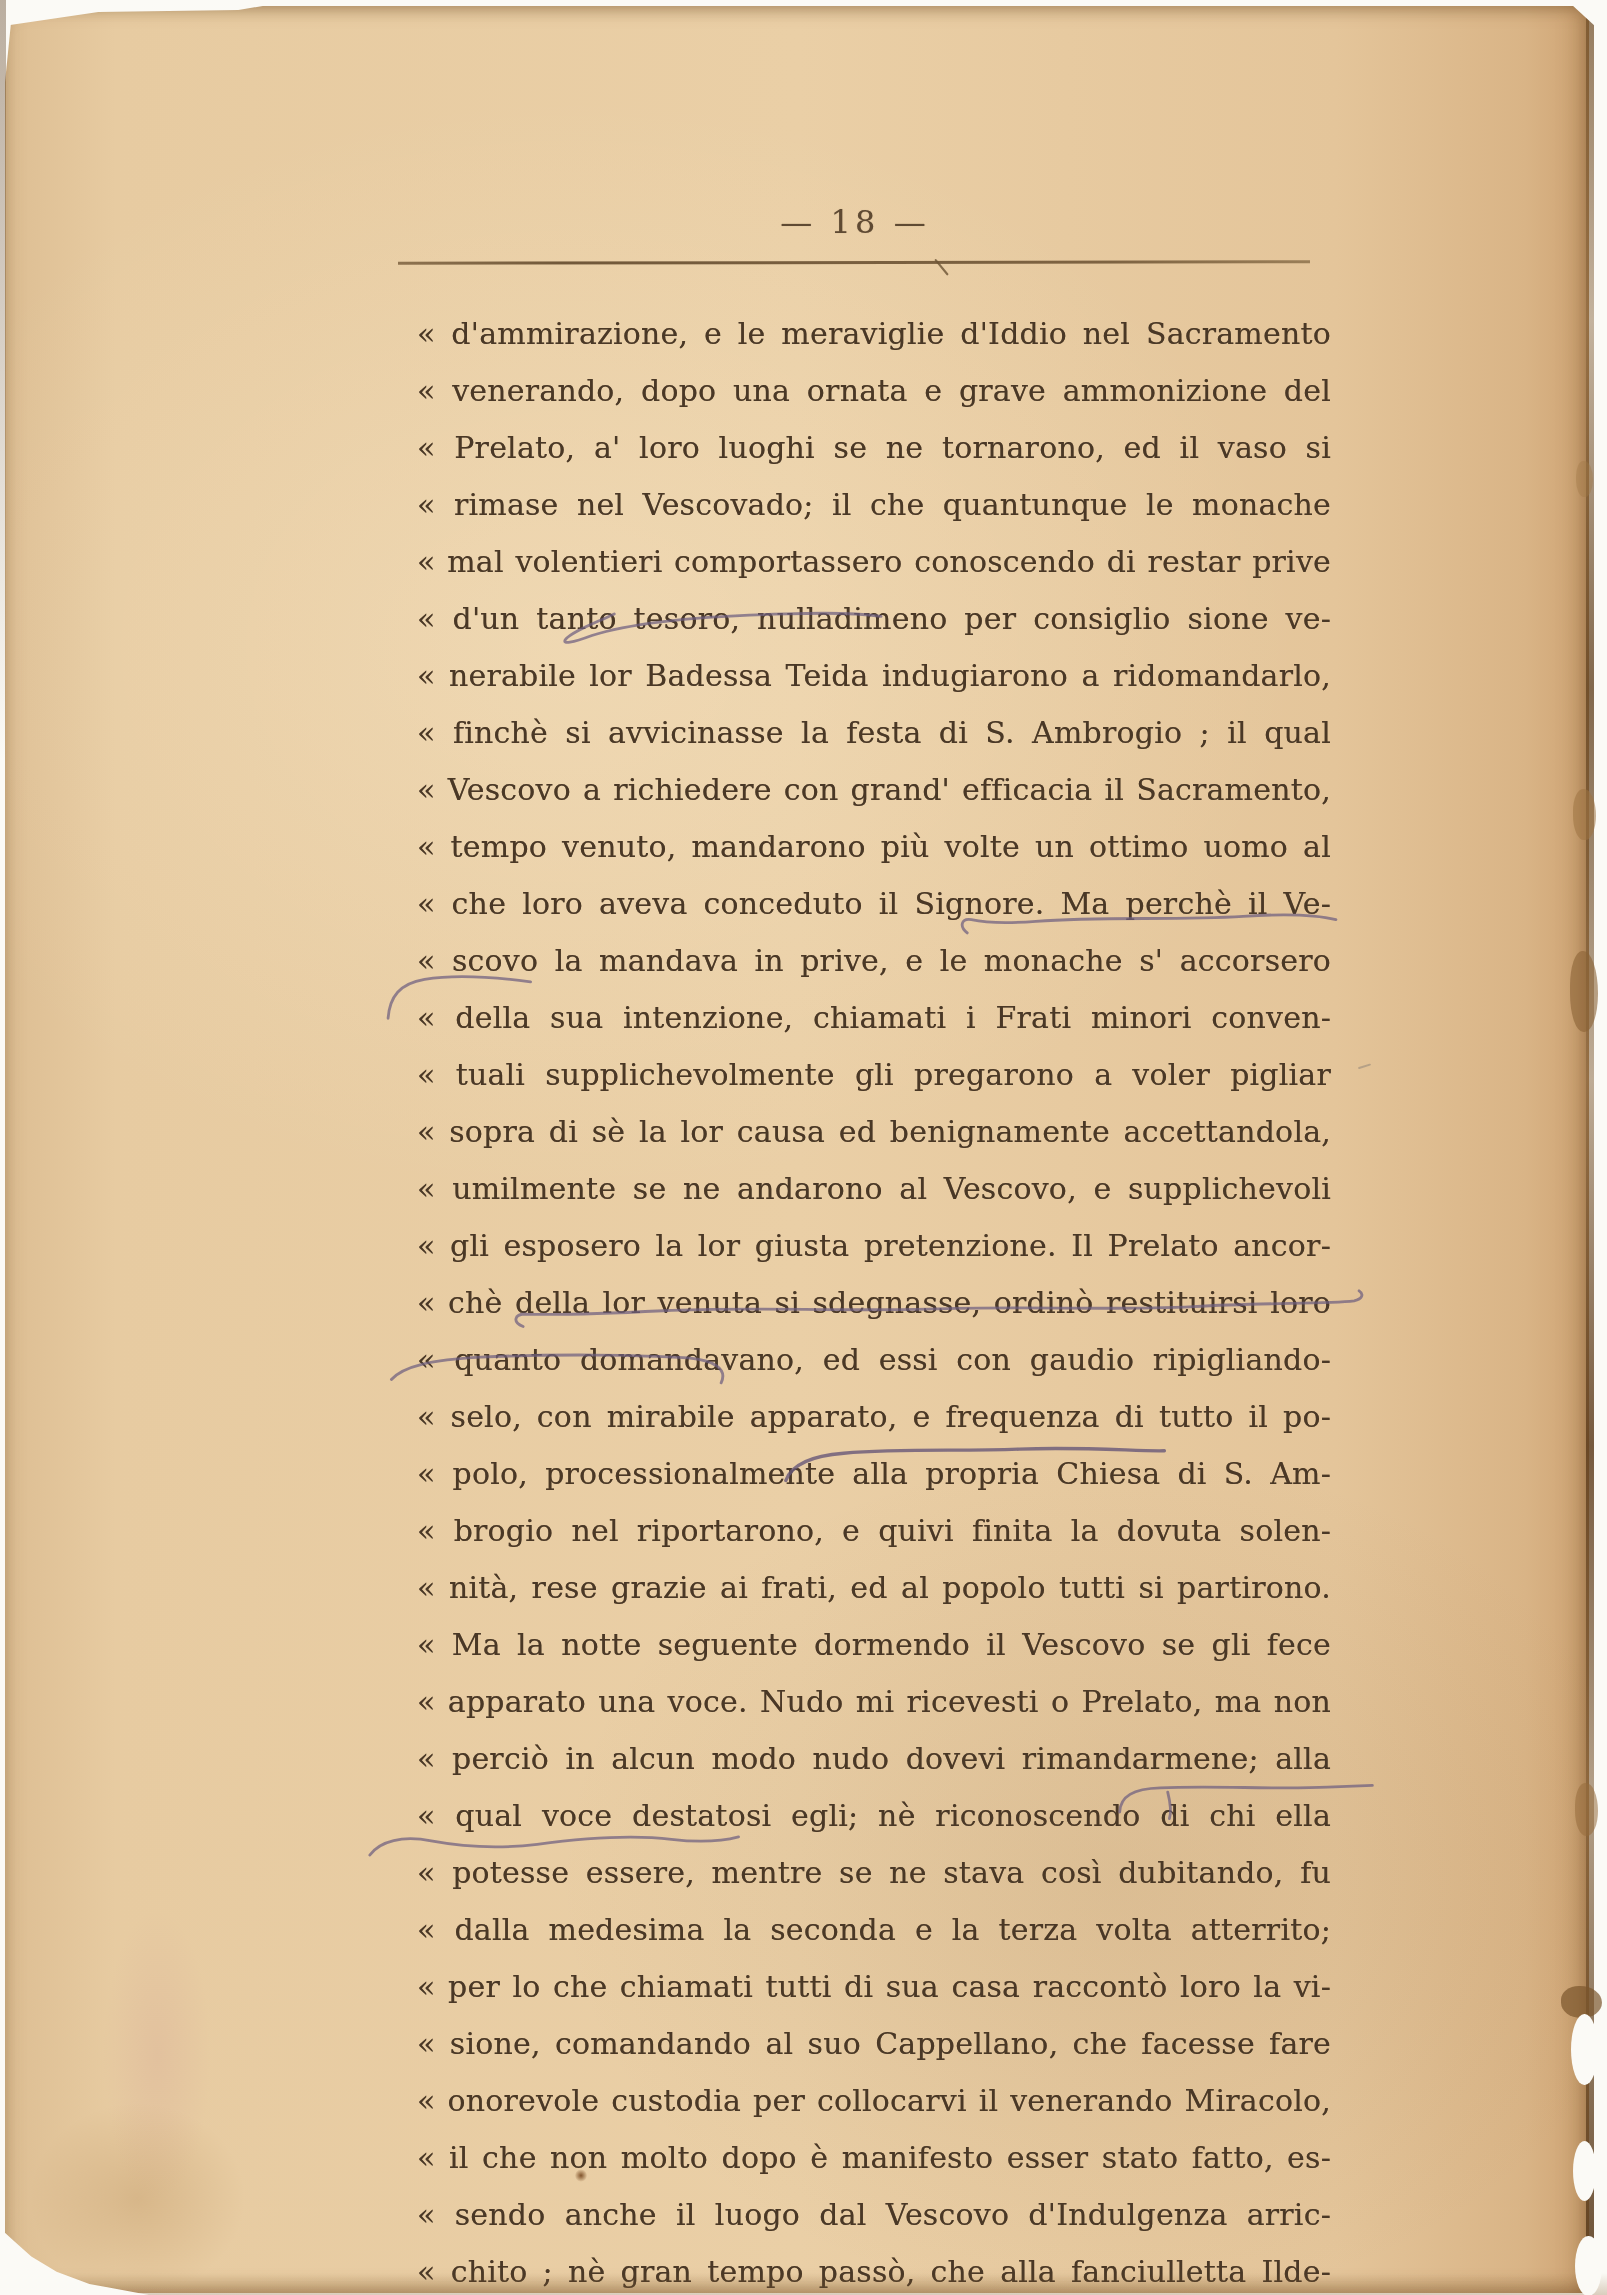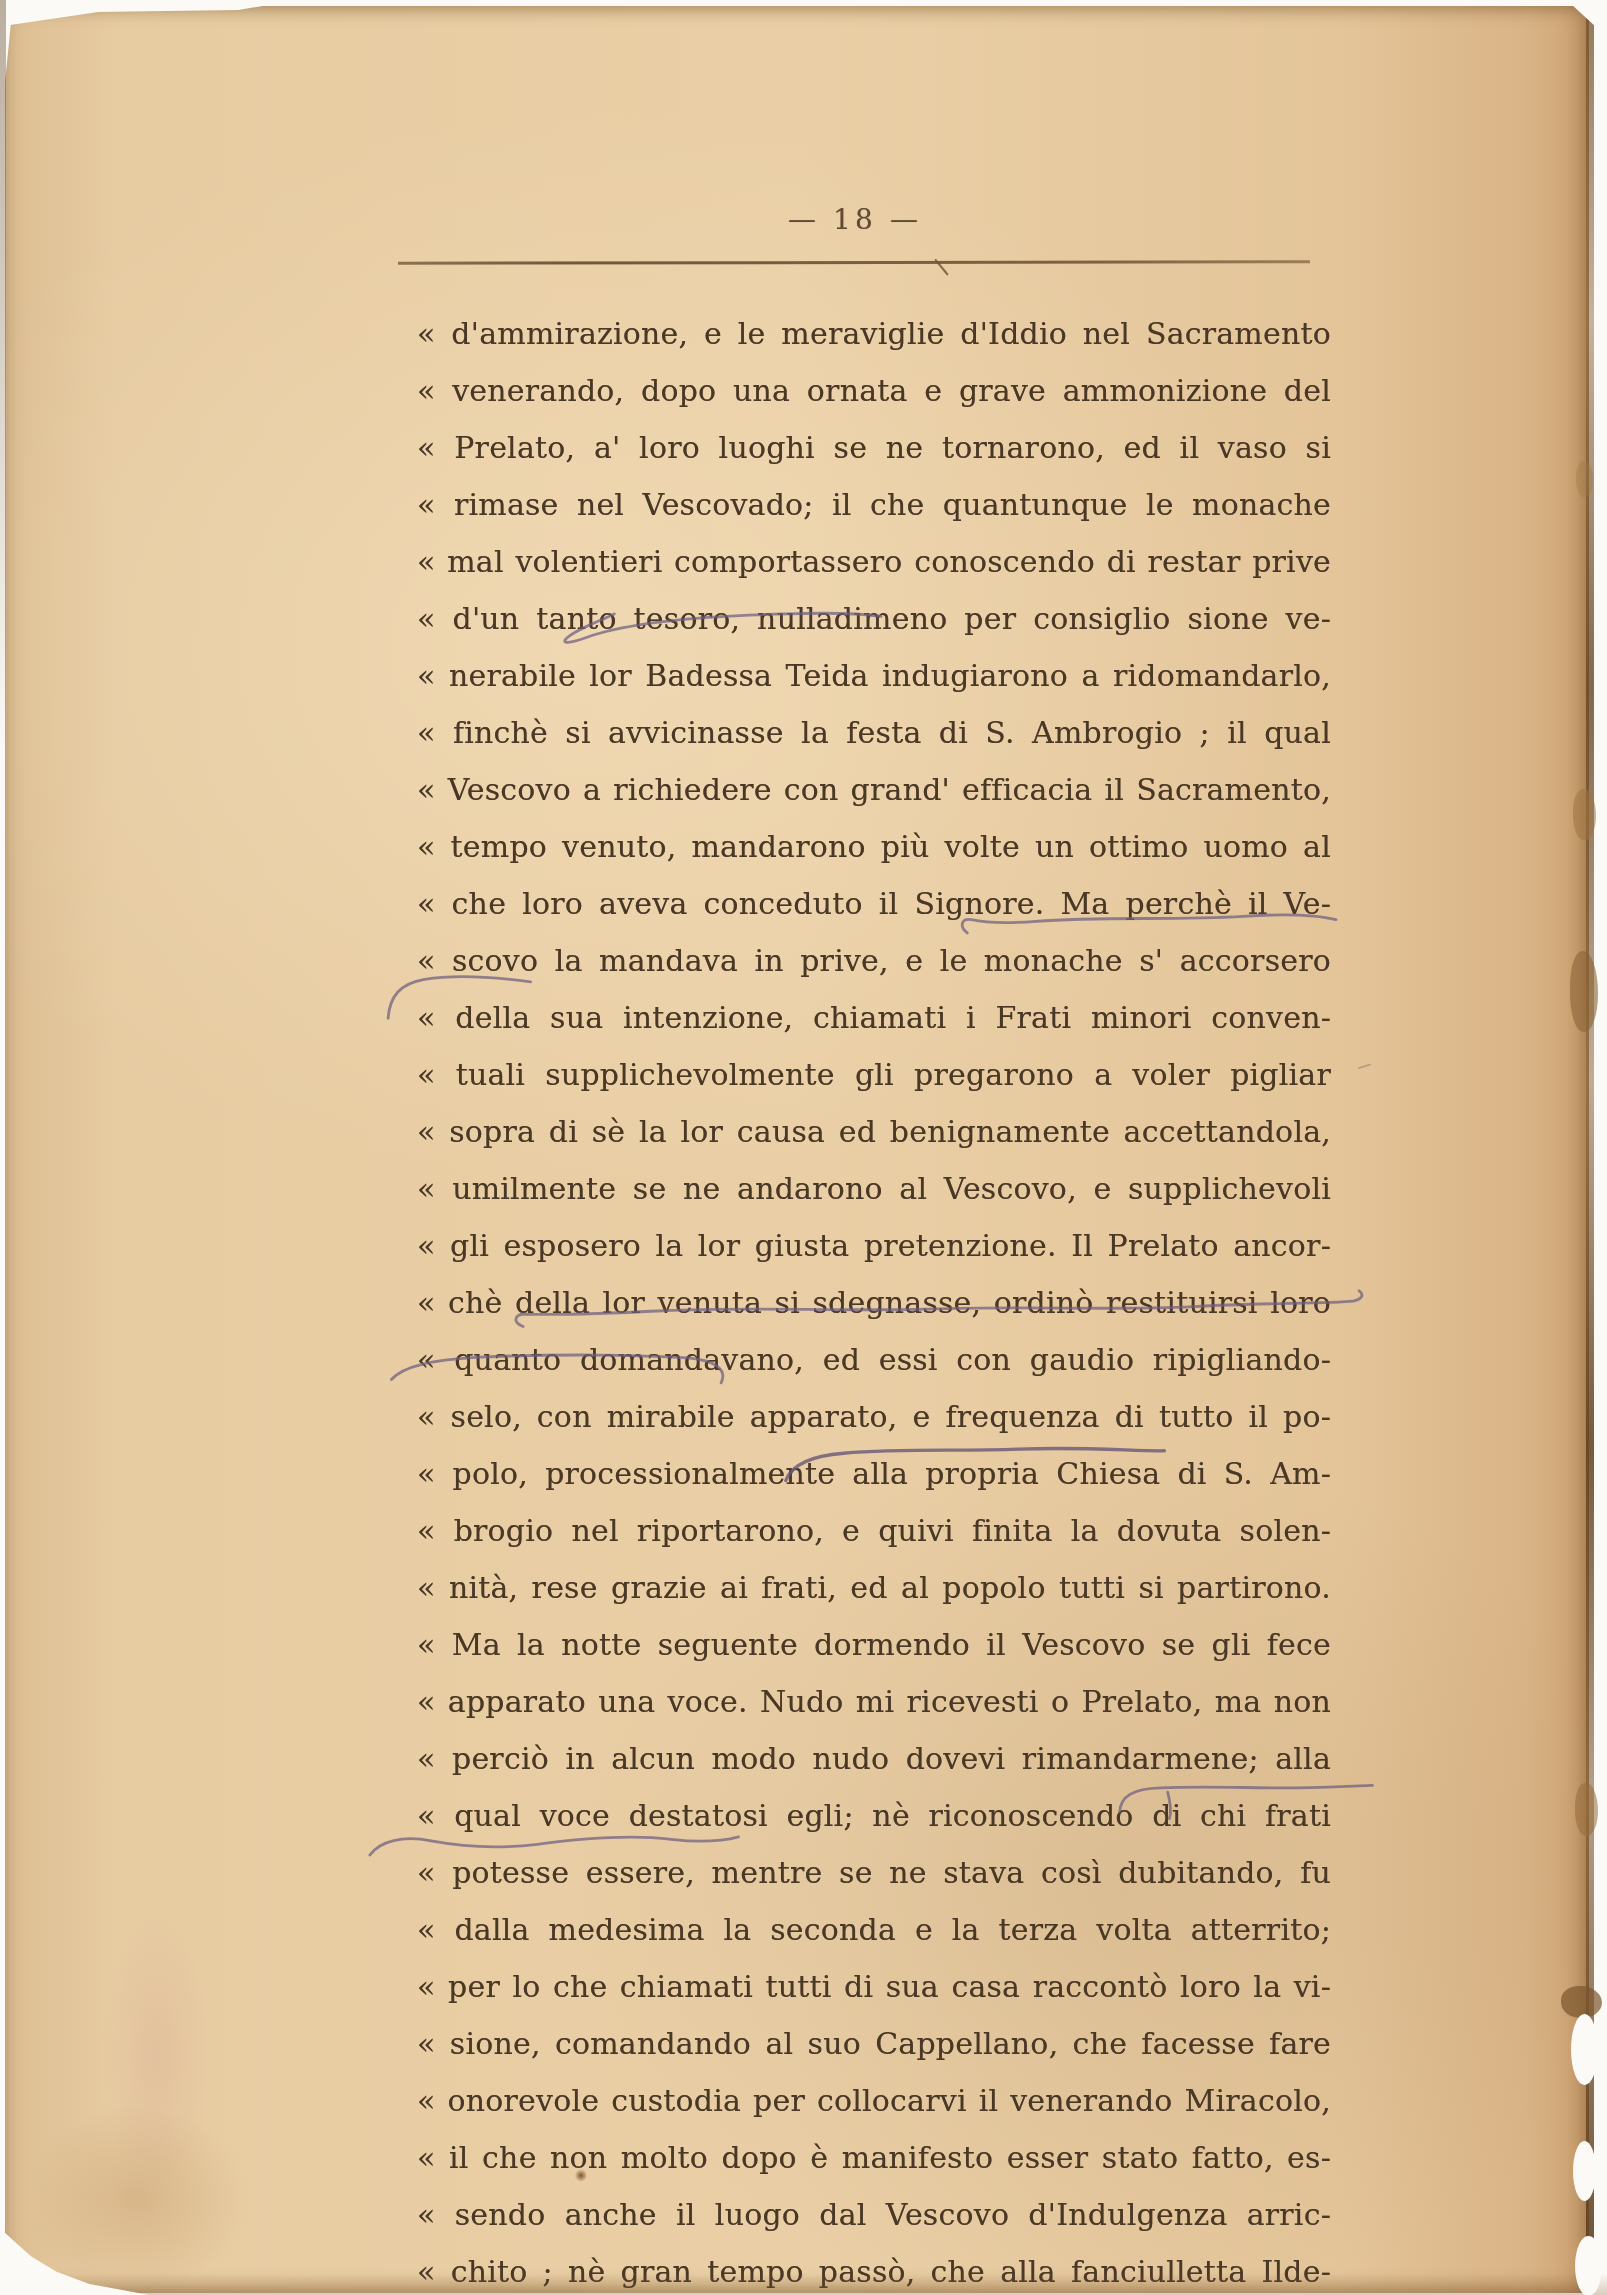--- a/index.html
+++ b/index.html
@@ -40,21 +40,21 @@
       #e6c99e;
     box-shadow:
       inset 0 13.3px 16.6px -10.8px rgba(120,85,45,.55),
       inset -18px 0 25px -13.3px rgba(115,78,38,.55),
       inset 15px 0 21.5px -16.6px rgba(130,95,55,.38),
       inset 0 -15px 20px -12.4px rgba(120,85,45,.45);
   }
 
   .page-number{
     position:absolute;left:394px;top:197px;width:912px;
-    text-align:center;font-size:28px;letter-spacing:4.1px;
+    text-align:center;font-size:32px;letter-spacing:4.1px;
     color:#5f4a33;text-shadow:0 0 0.8px rgba(95,74,51,.4);
   }
   .rule{
     position:absolute;left:393px;top:255px;width:912px;height:2.5px;
     background:linear-gradient(90deg,#7d6240,#5c4326 18%,#6b5131 78%,#8d724c);
     opacity:.85;transform:rotate(-0.1deg);
   }
 
   .text-block{
     position:absolute;left:404px;top:295px;width:930px;
@@ -157,21 +157,21 @@
       <p class="ln">« gli esposero la lor giusta pretenzione. Il Prelato ancor-</p>
       <p class="ln">« chè della lor venuta si sdegnasse, ordinò restituirsi loro</p>
       <p class="ln">« quanto domandavano, ed essi con gaudio ripigliando-</p>
       <p class="ln">« selo, con mirabile apparato, e frequenza di tutto il po-</p>
       <p class="ln">« polo, processionalmente alla propria Chiesa di S. Am-</p>
       <p class="ln">« brogio nel riportarono, e quivi finita la dovuta solen-</p>
       <p class="ln">« nità, rese grazie ai frati, ed al popolo tutti si partirono.</p>
       <p class="ln">« Ma la notte seguente dormendo il Vescovo se gli fece</p>
       <p class="ln">« apparato una voce. Nudo mi ricevesti o Prelato, ma non</p>
       <p class="ln">« perciò in alcun modo nudo dovevi rimandarmene; alla</p>
-      <p class="ln">« qual voce destatosi egli; nè riconoscendo di chi frati</p>
+      <p class="ln">« qual voce destatosi egli; nè riconoscendo di chi ella</p>
       <p class="ln">« potesse essere, mentre se ne stava così dubitando, fu</p>
       <p class="ln">« dalla medesima la seconda e la terza volta atterrito;</p>
       <p class="ln">« per lo che chiamati tutti di sua casa raccontò loro la vi-</p>
       <p class="ln">« sione, comandando al suo Cappellano, che facesse fare</p>
       <p class="ln">« onorevole custodia per collocarvi il venerando Miracolo,</p>
       <p class="ln">« il che non molto dopo è manifesto esser stato fatto, es-</p>
       <p class="ln">« sendo anche il luogo dal Vescovo d'Indulgenza arric-</p>
       <p class="ln">« chito ; nè gran tempo passò, che alla fanciulletta Ilde-</p>
     </div>
 

